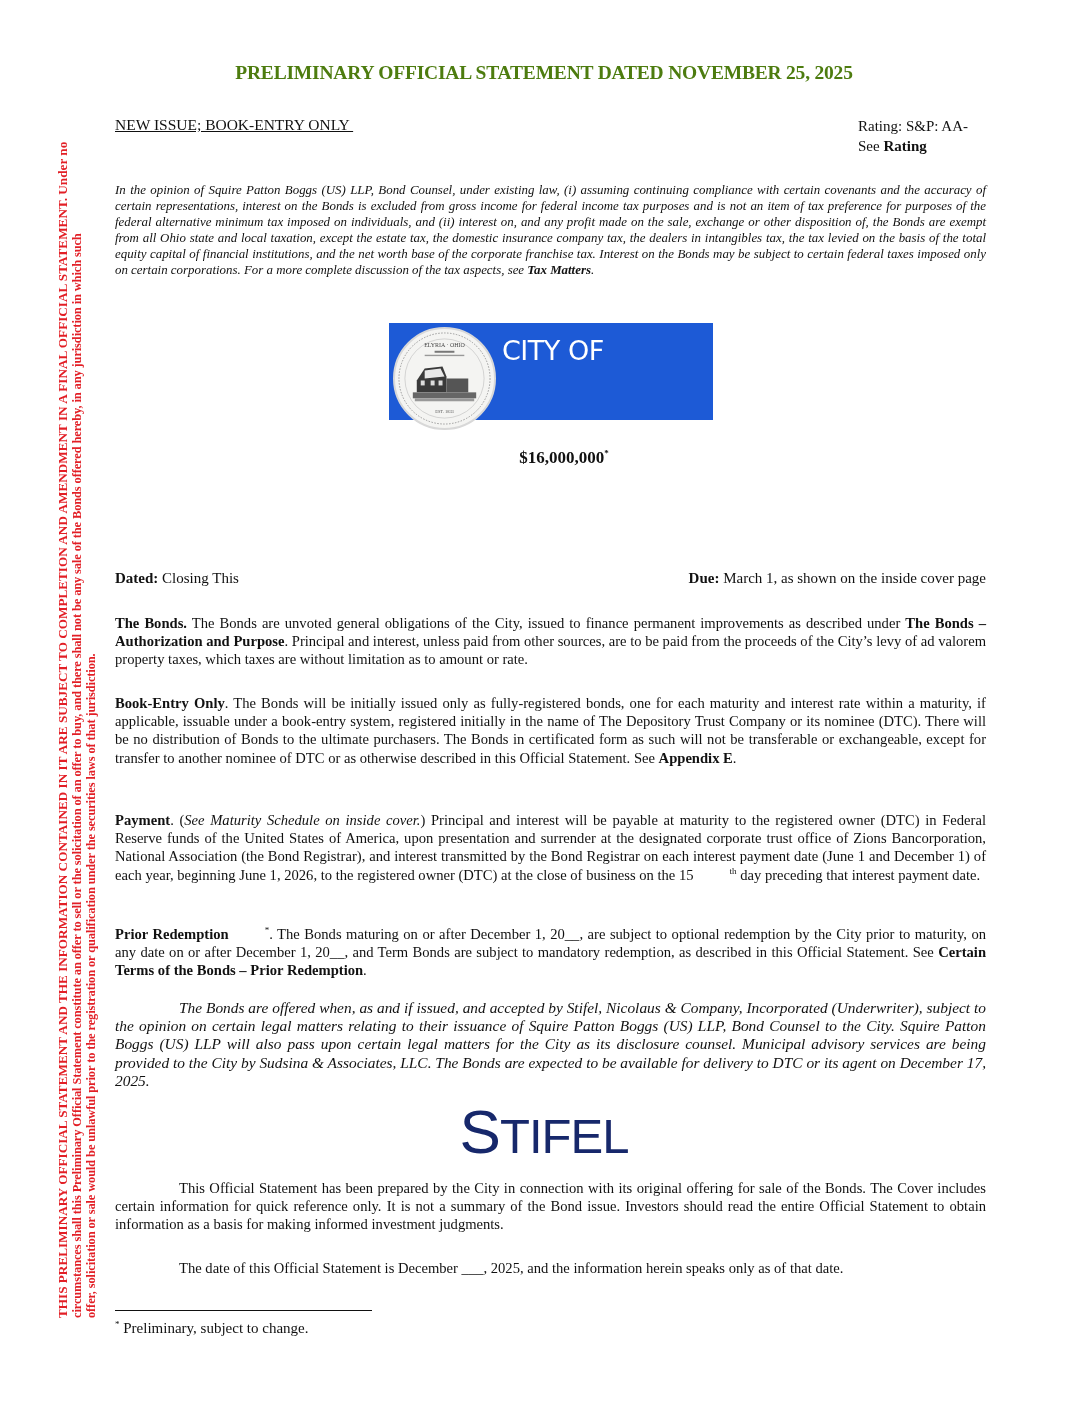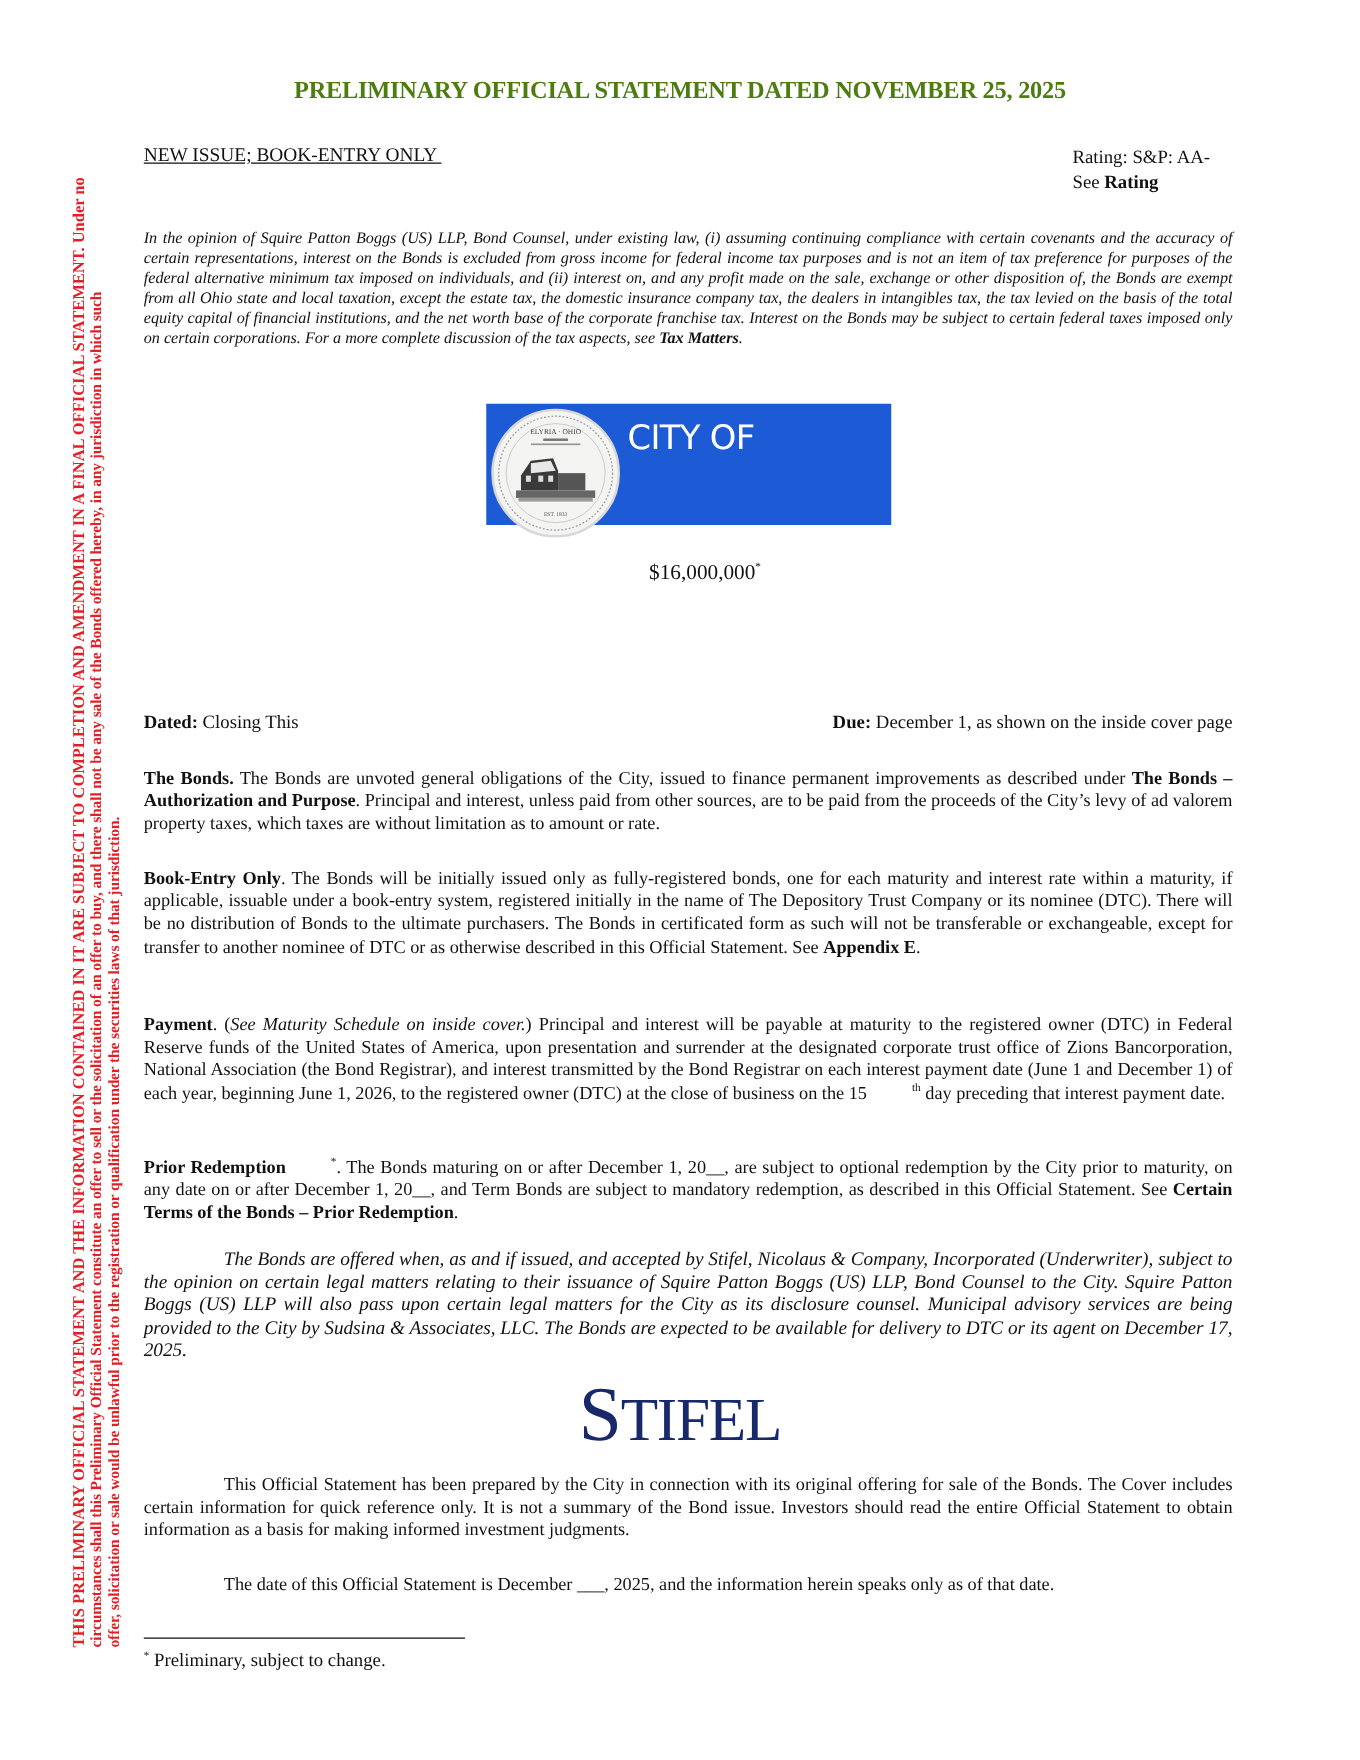--- a/index.html
+++ b/index.html
@@ -61,21 +61,21 @@
     font-size: 27px; letter-spacing: -0.5px; font-weight: normal;
   }
   .logo-elyria {
     position: absolute; left: 110px; top: 39px;
     color: #ffffff; font-family: "DejaVu Sans", "Liberation Sans", sans-serif;
     font-size: 53px; font-weight: bold; letter-spacing: 0px; line-height: 60px;
   }
 
   .bond-title {
     position: absolute; left: 0; right: 0; top: 442px;
-    text-align: center; font-weight: normal; font-size: 17px; line-height: 22.5px; padding-left: 40px;
+    text-align: center; font-weight: bold; font-size: 17px; line-height: 22.5px; padding-left: 40px;
   }
   .bond-title sup { font-size: 9px; vertical-align: 7px; }
 
   .dated {
     position: absolute; left: 115px; top: 570px; font-size: 15px;
   }
   .due {
     position: absolute; right: 102px; top: 570px; font-size: 15px; text-align: right;
   }
   .para {
@@ -87,21 +87,21 @@
   .p-bonds { top: 614px; }
   .p-book { top: 694px; }
   .p-payment { top: 811px; }
   .p-prior { top: 925px; }
   .p-offer { top: 999px; font-style: italic; font-size: 15.4px; line-height: 18.2px; }
   .indent { display: inline-block; width: 64px; }
 
   .stifel {
     position: absolute; left: 0; right: 0; top: 1094px;
     text-align: center; color: #17286b;
-    font-family: Liberation Serif, serif;
+    font-family: Liberation Sans, sans-serif;
     font-size: 62px; letter-spacing: -1px; line-height: 76px;
   }
   .stifel .small { font-size: 49px; }
 
   .p-prepared { top: 1179px; }
   .p-date { top: 1259px; }
 
   .footnote-rule {
     position: absolute; left: 115px; top: 1310px; width: 257px; height: 0;
     border-top: 1.5px solid #111;
@@ -151,21 +151,21 @@
     </svg>
   </div>
   <div class="logo-city">CITY OF</div>
 </div>
 
 <div class="bond-title">
   <div><span>$16,000,000</span><sup>*</sup></div>
 </div>
 
 <div class="dated"><b>Dated:</b><span> Closing This</span></div>
-<div class="due"><b>Due:</b><span> December 1, as shown on the inside cover page</span></div>
+<div class="due"><b>Due:</b><span> March 1, as shown on the inside cover page</span></div>
 
 <div class="para p-bonds"><b>The Bonds.</b><span>  The Bonds are unvoted general obligations of the City, issued to finance permanent improvements as described under </span><b>The Bonds – Authorization and Purpose</b><span>.  Principal and interest, unless paid from other sources, are to be paid from the proceeds of the City’s levy of ad valorem property taxes, which taxes are without limitation as to amount or rate.</span></div>
 
 <div class="para p-book"><b>Book-Entry Only</b><span>.  The Bonds will be initially issued only as fully-registered bonds, one for each maturity and interest rate within a maturity, if applicable, issuable under a book-entry system, registered initially in the name of The Depository Trust Company or its nominee (DTC).  There will be no distribution of Bonds to the ultimate purchasers.  The Bonds in certificated form as such will not be transferable or exchangeable, except for transfer to another nominee of DTC or as otherwise described in this Official Statement.  See </span><b>Appendix E</b><span>.</span></div>
 
 <div class="para p-payment"><b>Payment</b><span>.  (</span><i>See Maturity Schedule on inside cover.</i><span>) Principal and interest will be payable at maturity to the registered owner (DTC) in Federal Reserve funds of the United States of America, upon presentation and surrender at the designated corporate trust office of Zions Bancorporation, National Association (the Bond Registrar), and interest transmitted by the Bond Registrar on each interest payment date (June 1 and December 1) of each year, beginning June 1, 2026, to the registered owner (DTC) at the close of business on the 15</span><sup>th</sup><span> day preceding that interest payment date.</span></div>
 
 <div class="para p-prior"><b>Prior Redemption</b><sup>*</sup><span>.  The Bonds maturing on or after December 1, 20__, are subject to optional redemption by the City prior to maturity, on any date on or after December 1, 20__, and Term Bonds are subject to mandatory redemption, as described in this Official Statement.  See </span><b>Certain Terms of the Bonds – Prior Redemption</b><span>.</span></div>
 
 <div class="para p-offer"><span class="indent"></span><span>The Bonds are offered when, as and if issued, and accepted by Stifel, Nicolaus &amp; Company, Incorporated (Underwriter), subject to the opinion on certain legal matters relating to their issuance of Squire Patton Boggs (US) LLP, Bond Counsel to the City.  Squire Patton Boggs (US) LLP will also pass upon certain legal matters for the City as its disclosure counsel.  Municipal advisory services are being provided to the City by Sudsina &amp; Associates, LLC.  The Bonds are expected to be available for delivery to DTC or its agent on December 17, 2025.</span></div>

